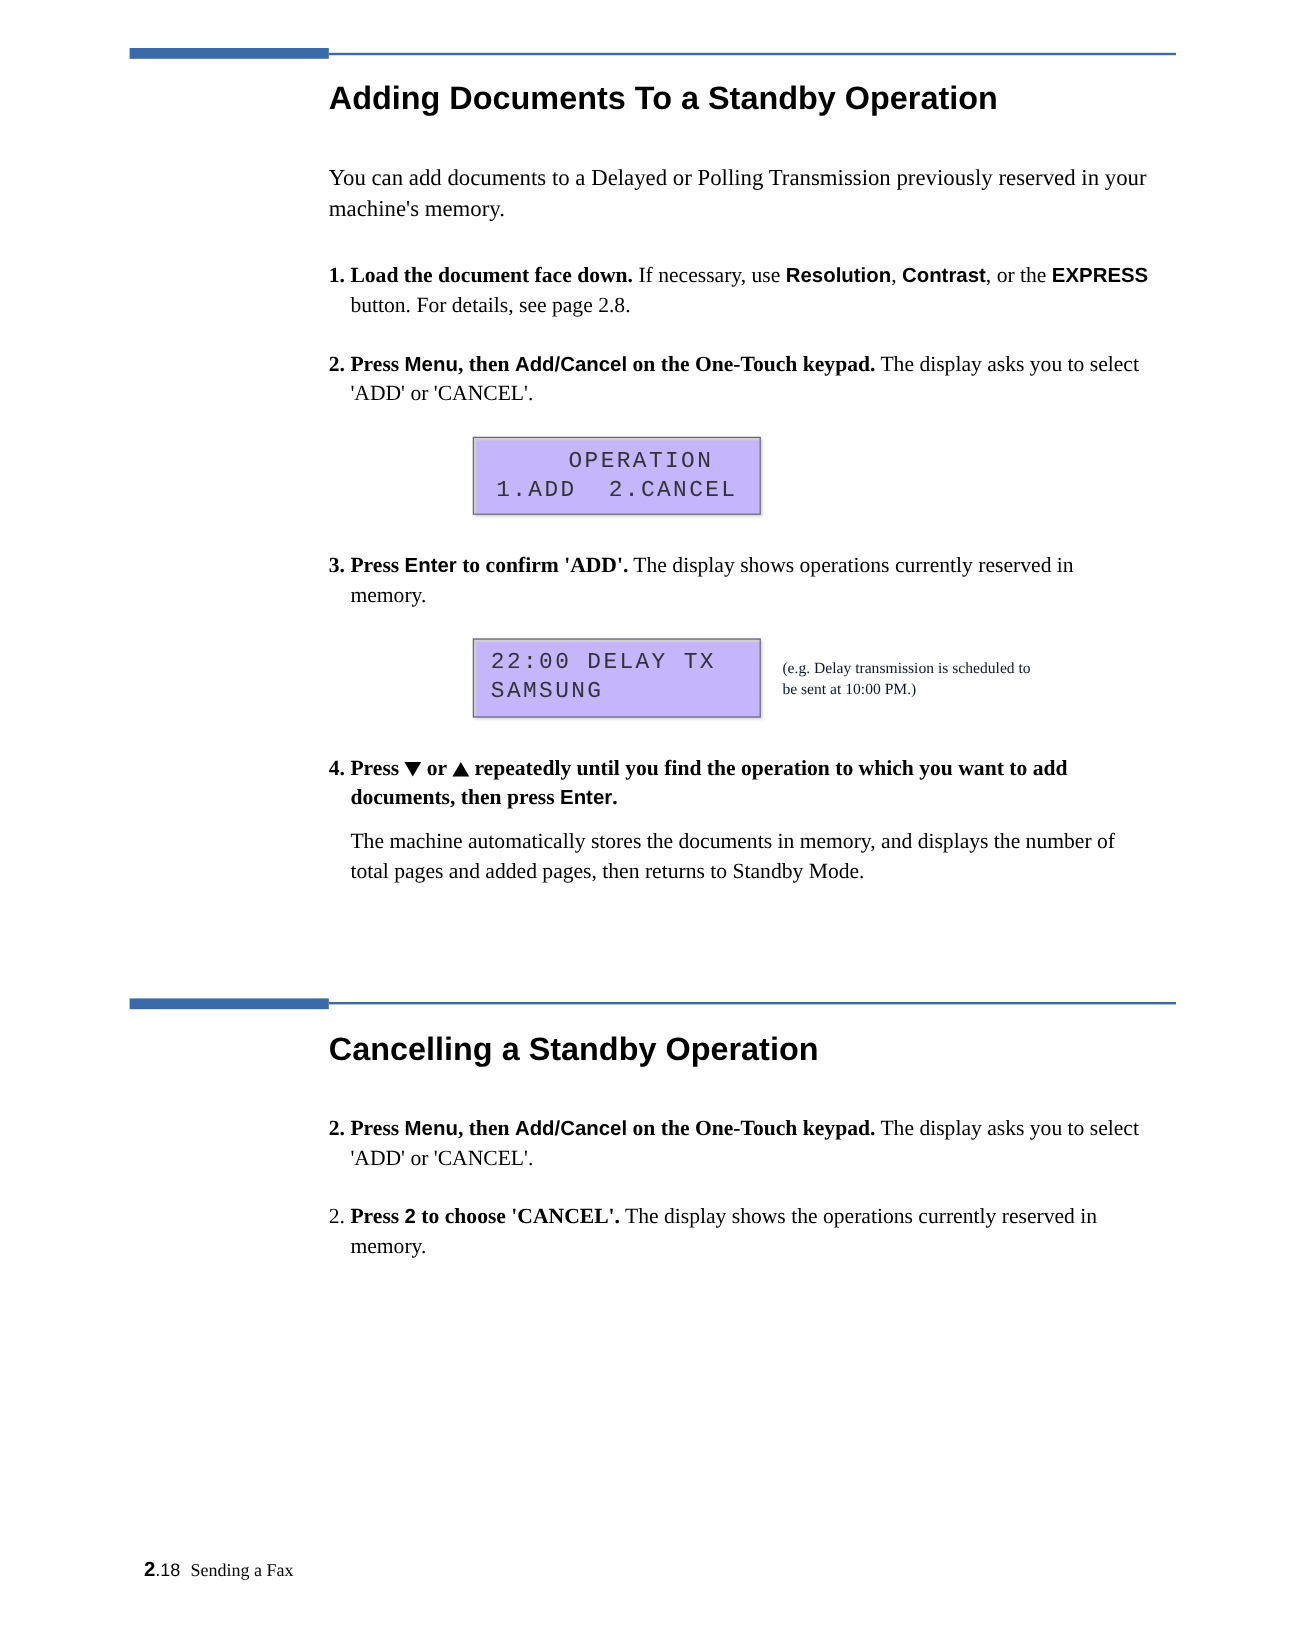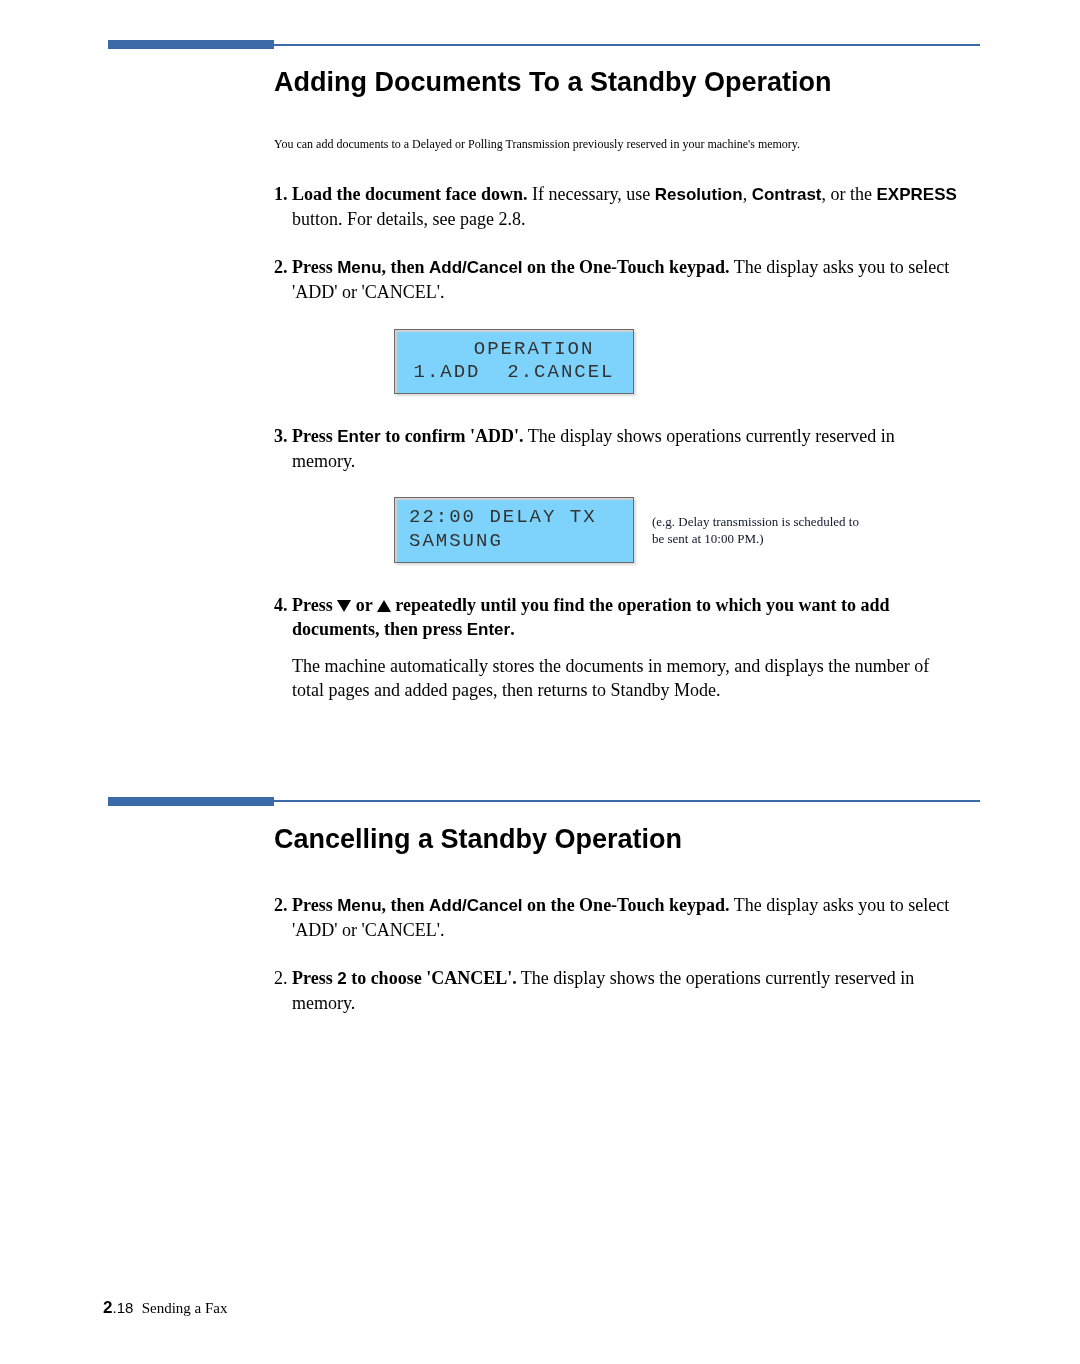--- a/index.html
+++ b/index.html
@@ -34,21 +34,21 @@
     margin-right: 20px;
   }
   .section-title {
     font-family: Arial, Helvetica, sans-serif;
     font-weight: bold;
     font-size: 27px;
     color: #000;
     margin-bottom: 38px;
   }
   .intro {
-    font-size: 12px;
+    font-size: 19px;
     line-height: 1.35;
     margin-bottom: 30px;
   }
   .step {
     font-size: 18px;
     line-height: 1.35;
     margin-bottom: 24px;
     padding-left: 18px;
     text-indent: -18px;
   }
@@ -57,21 +57,21 @@
   .bold-sans { font-family: Arial, Helvetica, sans-serif; font-weight: bold; font-size: 17px; }
   .lcd-wrap {
     display: flex;
     align-items: center;
     gap: 18px;
     margin: 6px 0 30px 120px;
   }
   .lcd {
     border: 1px solid #6a6a6a;
     box-shadow: 2px 2px 0 #d0d0d0 inset, 2px 2px 2px rgba(0,0,0,0.15);
-    background: #7dd3fc;
+    background: #c4b5fd;
     font-family: "Courier New", monospace;
     font-size: 19px;
     letter-spacing: 2px;
     color: #333;
     padding: 8px 14px;
     line-height: 1.25;
     width: 240px;
     white-space: pre;
   }
   .lcd-center { text-align: center; width: 240px; }
@@ -101,21 +101,21 @@
   .body-after {
     font-size: 18px;
     line-height: 1.35;
     margin-left: 18px;
     margin-bottom: 24px;
     text-indent: 0;
   }
   .section-gap { height: 70px; }
   .footer {
     position: absolute;
-    left: 103px;
+    left: 120px;
     bottom: 46px;
     font-size: 15px;
     font-family: Arial, Helvetica, sans-serif;
   }
   .footer .big { font-weight: bold; font-size: 17px; }
   .footer .label { font-family: "Book Antiqua", Palatino, Georgia, serif; }
 </style>
 </head>
 <body>
 

